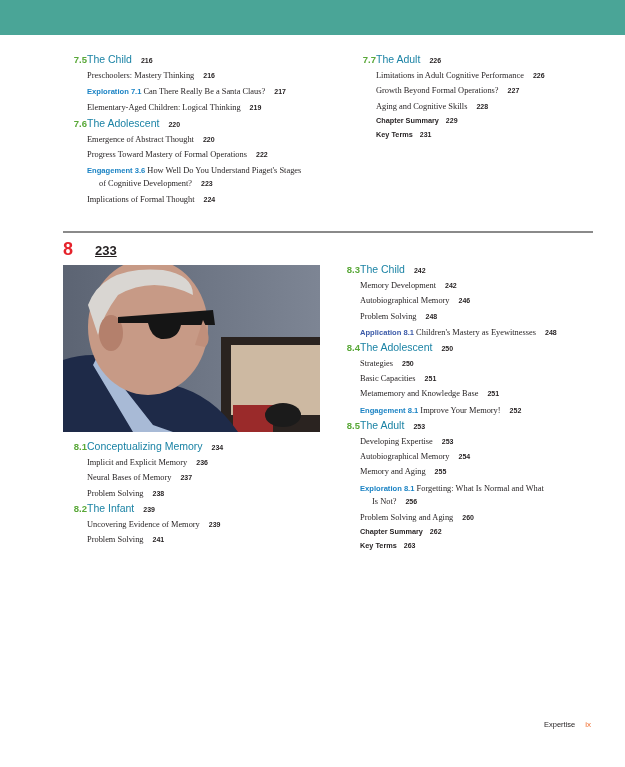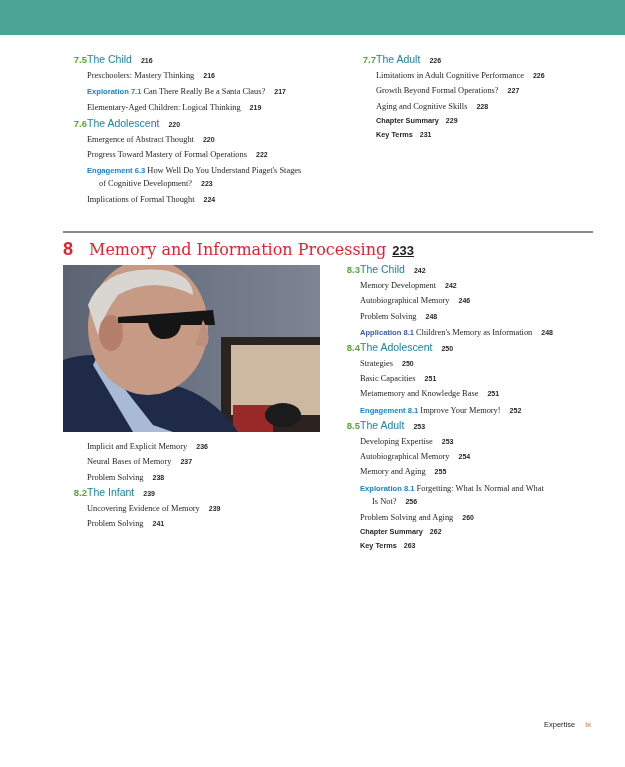--- a/index.html
+++ b/index.html
@@ -40,42 +40,41 @@
     <div class="item"><span>Preschoolers: Mastery Thinking</span><span class="pg">216</span></div>
     <div class="feature"><span class="kind">Exploration 7.1</span> <span>Can There Really Be a Santa Claus?</span><span class="pg">217</span></div>
     <div class="item"><span>Elementary-Aged Children: Logical Thinking</span><span class="pg">219</span></div>
     <div class="sec">
       <span class="num">7.6</span>
       <span class="title">The Adolescent</span>
       <span class="pg">220</span>
     </div>
     <div class="item"><span>Emergence of Abstract Thought</span><span class="pg">220</span></div>
     <div class="item"><span>Progress Toward Mastery of Formal Operations</span><span class="pg">222</span></div>
-    <div class="feature"><span class="kind">Engagement 6.3</span> <span>How Well Do You Understand Piaget's Stages</span><span class="cont"><span>of Cognitive Development?</span><span class="pg">223</span></span></div>
+    <div class="feature"><span class="kind">Engagement 3.6</span> <span>How Well Do You Understand Piaget's Stages</span><span class="cont"><span>of Cognitive Development?</span><span class="pg">223</span></span></div>
     <div class="item"><span>Implications of Formal Thought</span><span class="pg">224</span></div>
   </div>
 
 <div class="col" id="c7r" style="left:352px;top:52px;width:270px;">
     <div class="sec">
       <span class="num">7.7</span>
       <span class="title">The Adult</span>
       <span class="pg">226</span>
     </div>
     <div class="item"><span>Limitations in Adult Cognitive Performance</span><span class="pg">226</span></div>
     <div class="item"><span>Growth Beyond Formal Operations?</span><span class="pg">227</span></div>
     <div class="item"><span>Aging and Cognitive Skills</span><span class="pg">228</span></div>
     <div class="bold"><span>Chapter Summary</span><span class="pg">229</span></div>
     <div class="bold"><span>Key Terms</span><span class="pg">231</span></div>
   </div>
 
 <div class="rule"></div>
 
 <div class="chapter">
   <span class="cnum">8</span>
-  <span class="ctitle">Memory and Information Processing</span>
   <span class="pg">233</span>
 </div>
 
 <div class="photo">
   <svg width="257" height="167" viewBox="0 0 257 167">
     <defs>
       <linearGradient id="bg" x1="0" y1="0" x2="1" y2="0">
         <stop offset="0" stop-color="#5c6473"></stop>
           <stop offset="1" stop-color="#7d8594"></stop>
       </linearGradient>
@@ -89,41 +88,46 @@
     <path d="M35 90 L90 160 L110 167 L70 167 L30 100 Z" fill="#a8bad6"></path>
     <ellipse cx="85" cy="62" rx="60" ry="68" fill="#c79a86"></ellipse>
     <path d="M25 40 Q40 0 100 5 Q130 10 130 30 Q90 10 55 30 Q40 50 35 70 Z" fill="#d9d6d2"></path>
     <ellipse cx="48" cy="68" rx="12" ry="18" fill="#b4806c"></ellipse>
     <path d="M55 52 L150 45 L152 60 L118 60 Q115 75 98 74 Q88 72 85 58 L55 58 Z" fill="#151515"></path>
     <path d="M140 55 Q150 75 142 82 L132 80 Z" fill="#c08f7b"></path>
   </svg>
 </div>
 
 <div class="col" id="c8l" style="left:63px;top:439px;width:260px;">
+    <div class="sec">
+      <span class="num">8.1</span>
+      <span class="title">Conceptualizing Memory</span>
+      <span class="pg">234</span>
+    </div>
     <div class="item"><span>Implicit and Explicit Memory</span><span class="pg">236</span></div>
     <div class="item"><span>Neural Bases of Memory</span><span class="pg">237</span></div>
     <div class="item"><span>Problem Solving</span><span class="pg">238</span></div>
     <div class="sec">
       <span class="num">8.2</span>
       <span class="title">The Infant</span>
       <span class="pg">239</span>
     </div>
     <div class="item"><span>Uncovering Evidence of Memory</span><span class="pg">239</span></div>
     <div class="item"><span>Problem Solving</span><span class="pg">241</span></div>
   </div>
 <div class="col" id="c8r" style="left:336px;top:262px;width:280px;">
     <div class="sec">
       <span class="num">8.3</span>
       <span class="title">The Child</span>
       <span class="pg">242</span>
     </div>
     <div class="item"><span>Memory Development</span><span class="pg">242</span></div>
     <div class="item"><span>Autobiographical Memory</span><span class="pg">246</span></div>
     <div class="item"><span>Problem Solving</span><span class="pg">248</span></div>
-    <div class="feature"><span class="kind purple">Application 8.1</span> <span>Children's Memory as Information</span><span class="pg">248</span></div>
+    <div class="feature"><span class="kind purple">Application 8.1</span> <span>Children's Mastery as Eyewitnesses</span><span class="pg">248</span></div>
     <div class="sec">
       <span class="num">8.4</span>
       <span class="title">The Adolescent</span>
       <span class="pg">250</span>
     </div>
     <div class="item"><span>Strategies</span><span class="pg">250</span></div>
     <div class="item"><span>Basic Capacities</span><span class="pg">251</span></div>
     <div class="item"><span>Metamemory and Knowledge Base</span><span class="pg">251</span></div>
     <div class="feature"><span class="kind">Engagement 8.1</span> <span>Improve Your Memory!</span><span class="pg">252</span></div>
     <div class="sec">

